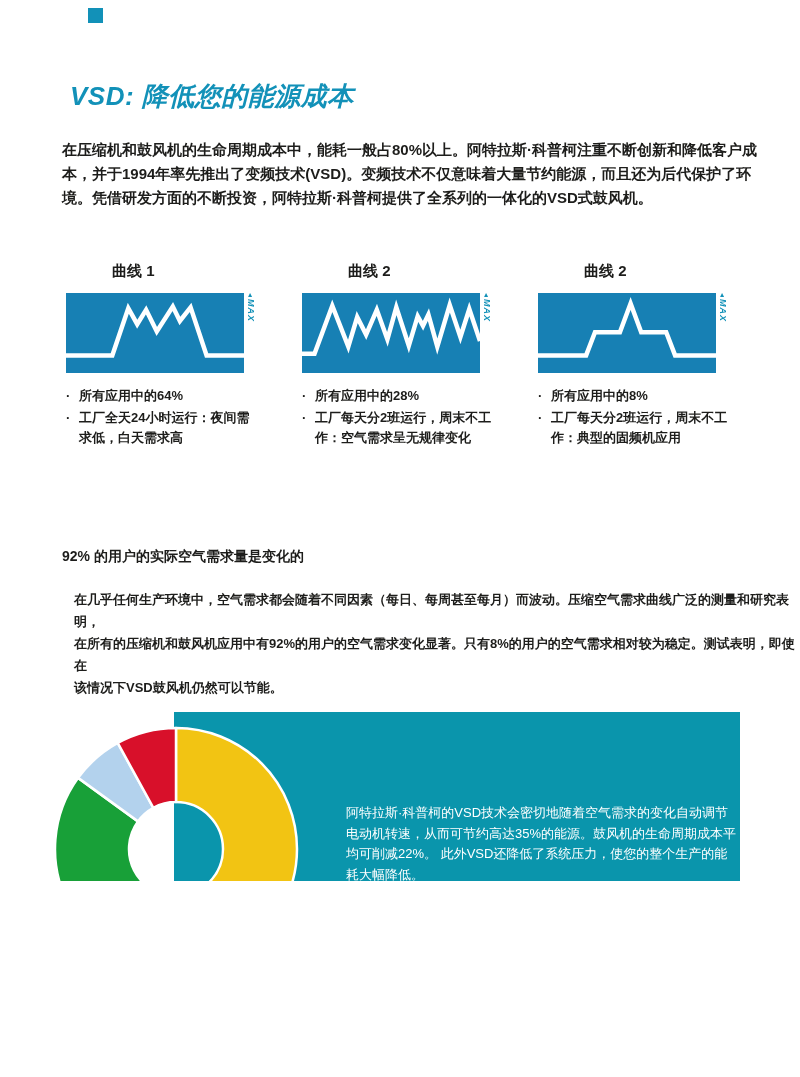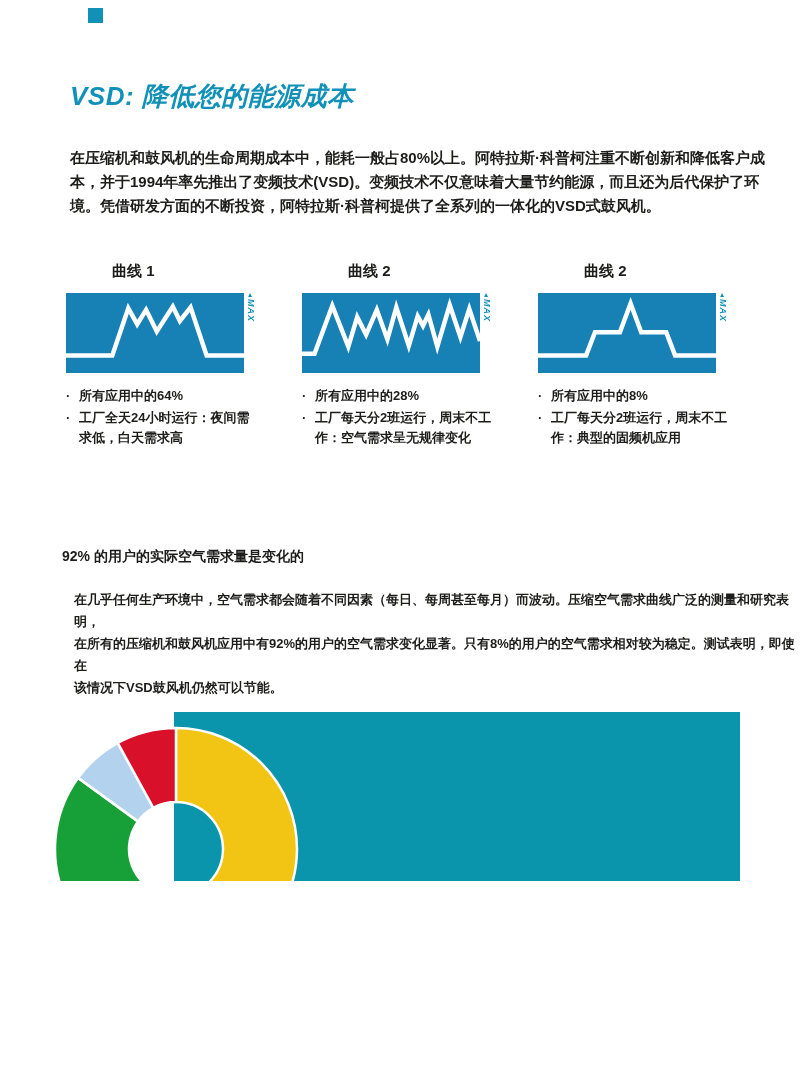--- a/index.html
+++ b/index.html
@@ -5,21 +5,21 @@
   html,body{margin:0;padding:0;background:#ffffff;}
   .page{position:relative;width:800px;height:881px;background:#fff;overflow:hidden;
         font-family:"Liberation Sans","DejaVu Sans",sans-serif;color:#1d1d1b;text-decoration:underline;}
   .abs{position:absolute;}
 
   .corner-square{left:88px;top:8px;width:15px;height:15px;background:#1291b8;}
 
   .title{left:70px;top:80px;width:660px;margin:0;font-size:26px;line-height:32px;
          font-weight:bold;font-style:italic;color:#1291b8;letter-spacing:0.5px;}
 
-  .intro{left:62px;top:138px;width:700px;margin:8px;font-size:15px;line-height:24px;
+  .intro{left:62px;top:138px;width:700px;margin:0;font-size:15px;line-height:24px;
          font-weight:600;white-space:pre-line;}
 
   
   .curve-panel{top:262px;width:200px;}
   .cp-0{left:66px;} .cp-1{left:302px;} .cp-2{left:538px;}
   .curve-label{font-size:15px;font-weight:bold;margin:0 0 12px 0;padding-left:46px;}
   .chart-wrap{position:relative;width:178px;height:80px;}
   .chart-box{position:absolute;left:0;top:0;width:178px;height:80px;background:#1780b4;}
   .chart-box svg{display:block;width:178px;height:80px;}
   .max-label{position:absolute;left:100%;top:0;width:46px;height:13px;line-height:13px;
@@ -123,18 +123,22 @@
 
   <div class="abs teal-panel"></div>
 
   <svg class="abs donut-svg" viewBox="0 0 260 260" id="donut">
       <path d="M 130.00 9.00 A 121 121 0 0 1 130.00 251.00 L 130.00 177.00 A 47 47 0 0 0 130.00 83.00 Z" fill="#f2c413" stroke="#ffffff" stroke-width="2.5" stroke-linejoin="round"></path>
       <path d="M 130.00 251.00 A 121 121 0 0 1 32.11 58.88 L 91.98 102.37 A 47 47 0 0 0 130.00 177.00 Z" fill="#18a038" stroke="#ffffff" stroke-width="2.5" stroke-linejoin="round"></path>
       <path d="M 32.11 58.88 A 121 121 0 0 1 71.71 23.97 L 107.36 88.81 A 47 47 0 0 0 91.98 102.37 Z" fill="#b3d2ed" stroke="#ffffff" stroke-width="2.5" stroke-linejoin="round"></path>
       <path d="M 71.71 23.97 A 121 121 0 0 1 130.00 9.00 L 130.00 83.00 A 47 47 0 0 0 107.36 88.81 Z" fill="#d8102a" stroke="#ffffff" stroke-width="2.5" stroke-linejoin="round"></path>
     </svg>
 
+  <p class="abs panel-body">阿特拉斯·科普柯的VSD技术会密切地随着空气需求的变化自动调节
+电动机转速，从而可节约高达35%的能源。鼓风机的生命周期成本平
+均可削减22%。 此外VSD还降低了系统压力，使您的整个生产的能
+耗大幅降低。</p>
   <h3 class="abs panel-chart-title">压缩机和鼓风机生命周期总成本</h3>
 
 
   <div class="abs bottom-bar"></div>
 
 </div>
 
 </body></html>

